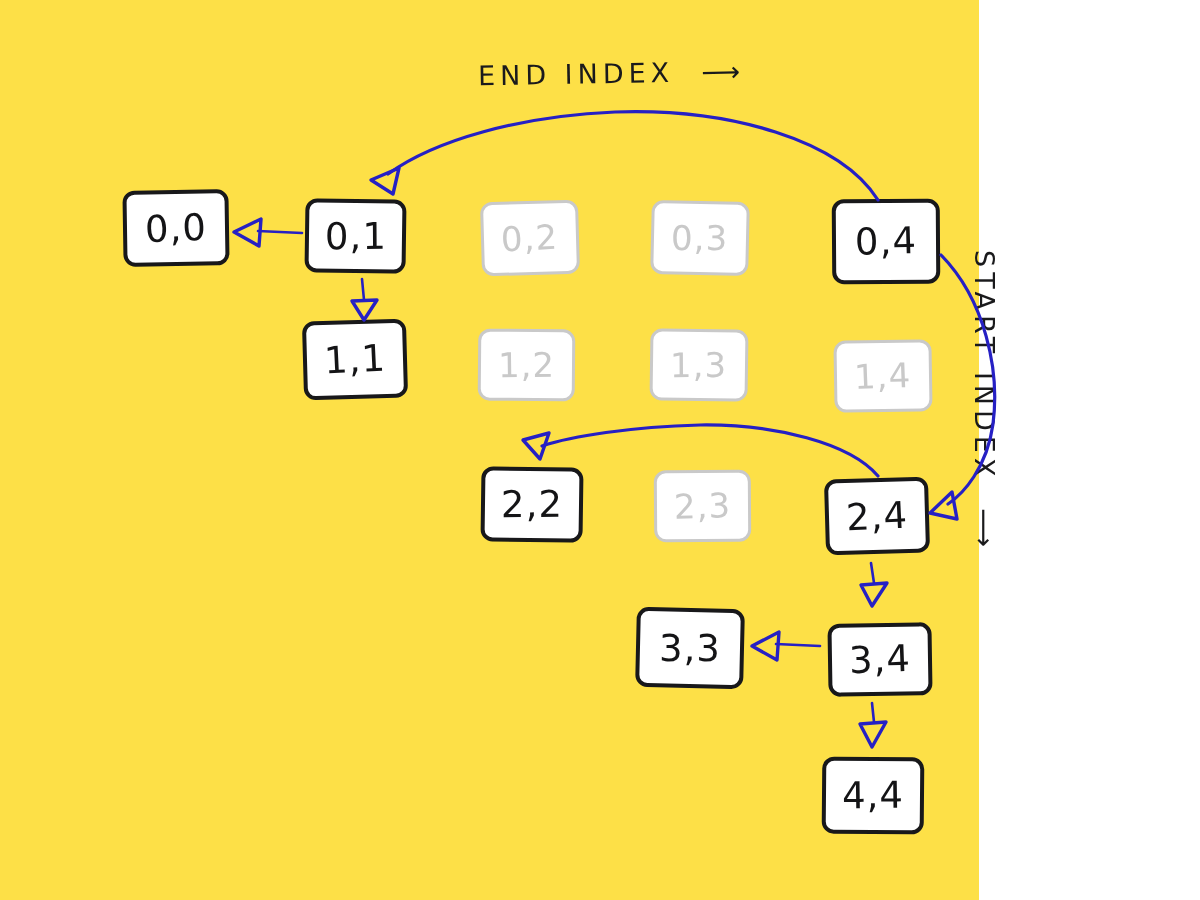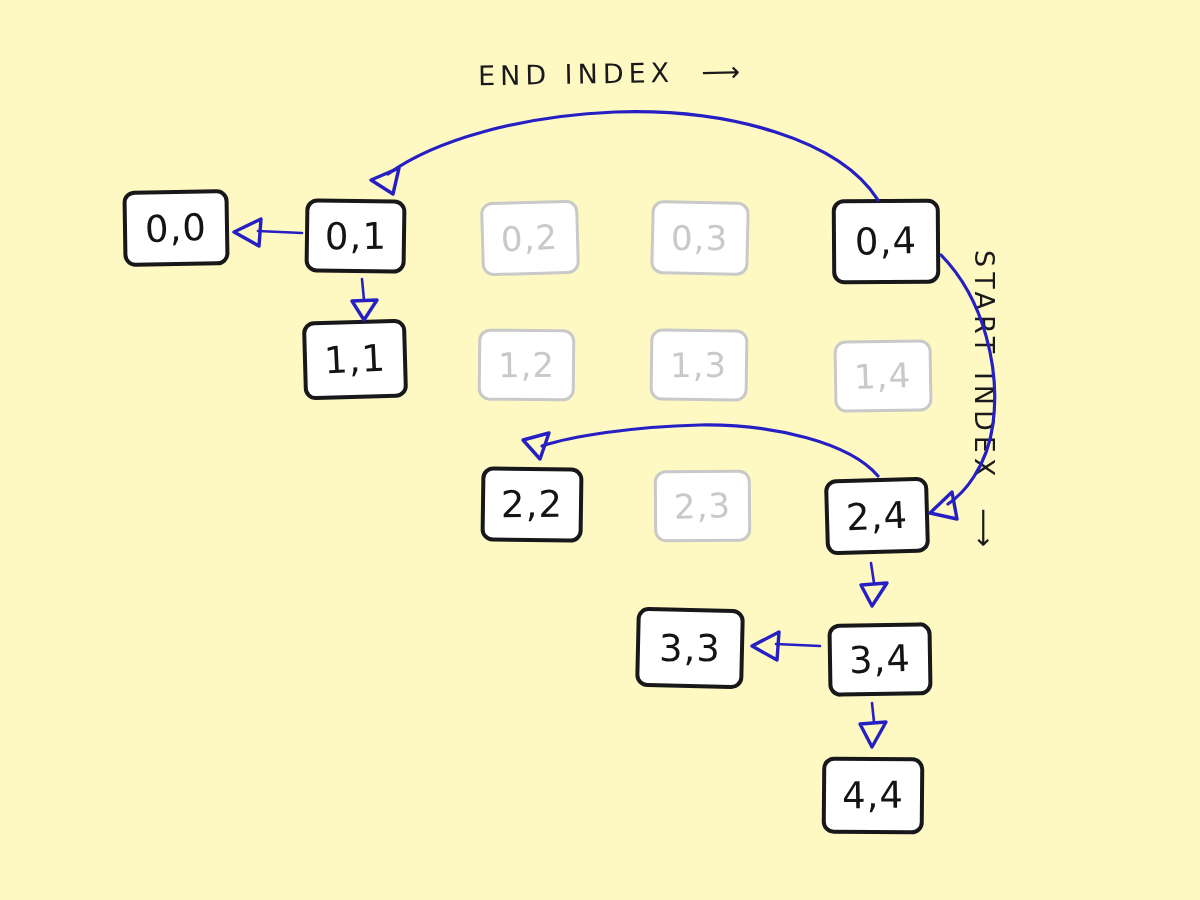--- a/index.html
+++ b/index.html
@@ -1,19 +1,19 @@
 <!DOCTYPE html>
 <html><head>
 <meta charset="utf-8">
 <title>DP Table Dependency Diagram</title>
 <style>
   html,body{margin:0;padding:0;background:#ffffff;}
   body{width:1200px;height:900px;overflow:hidden;
        font-family:"DejaVu Sans", sans-serif;}
-  #canvas{position:relative;width:1200px;height:900px;background:#fef9c3;}
+  #canvas{position:relative;width:979px;height:900px;background:#fde047;}
 
   
   .cell{position:absolute;display:flex;align-items:center;justify-content:center;
         box-sizing:border-box;border-radius:12px;
         font-family:"DejaVu Sans", sans-serif;
         letter-spacing:1px;user-select:none;}
   .cell span{display:block;transform:rotate(-1.2deg);}
 
   .cell.active{border:4px solid #18181a;color:#141416;font-size:37px;
                font-weight:400;background:#ffffff;}

